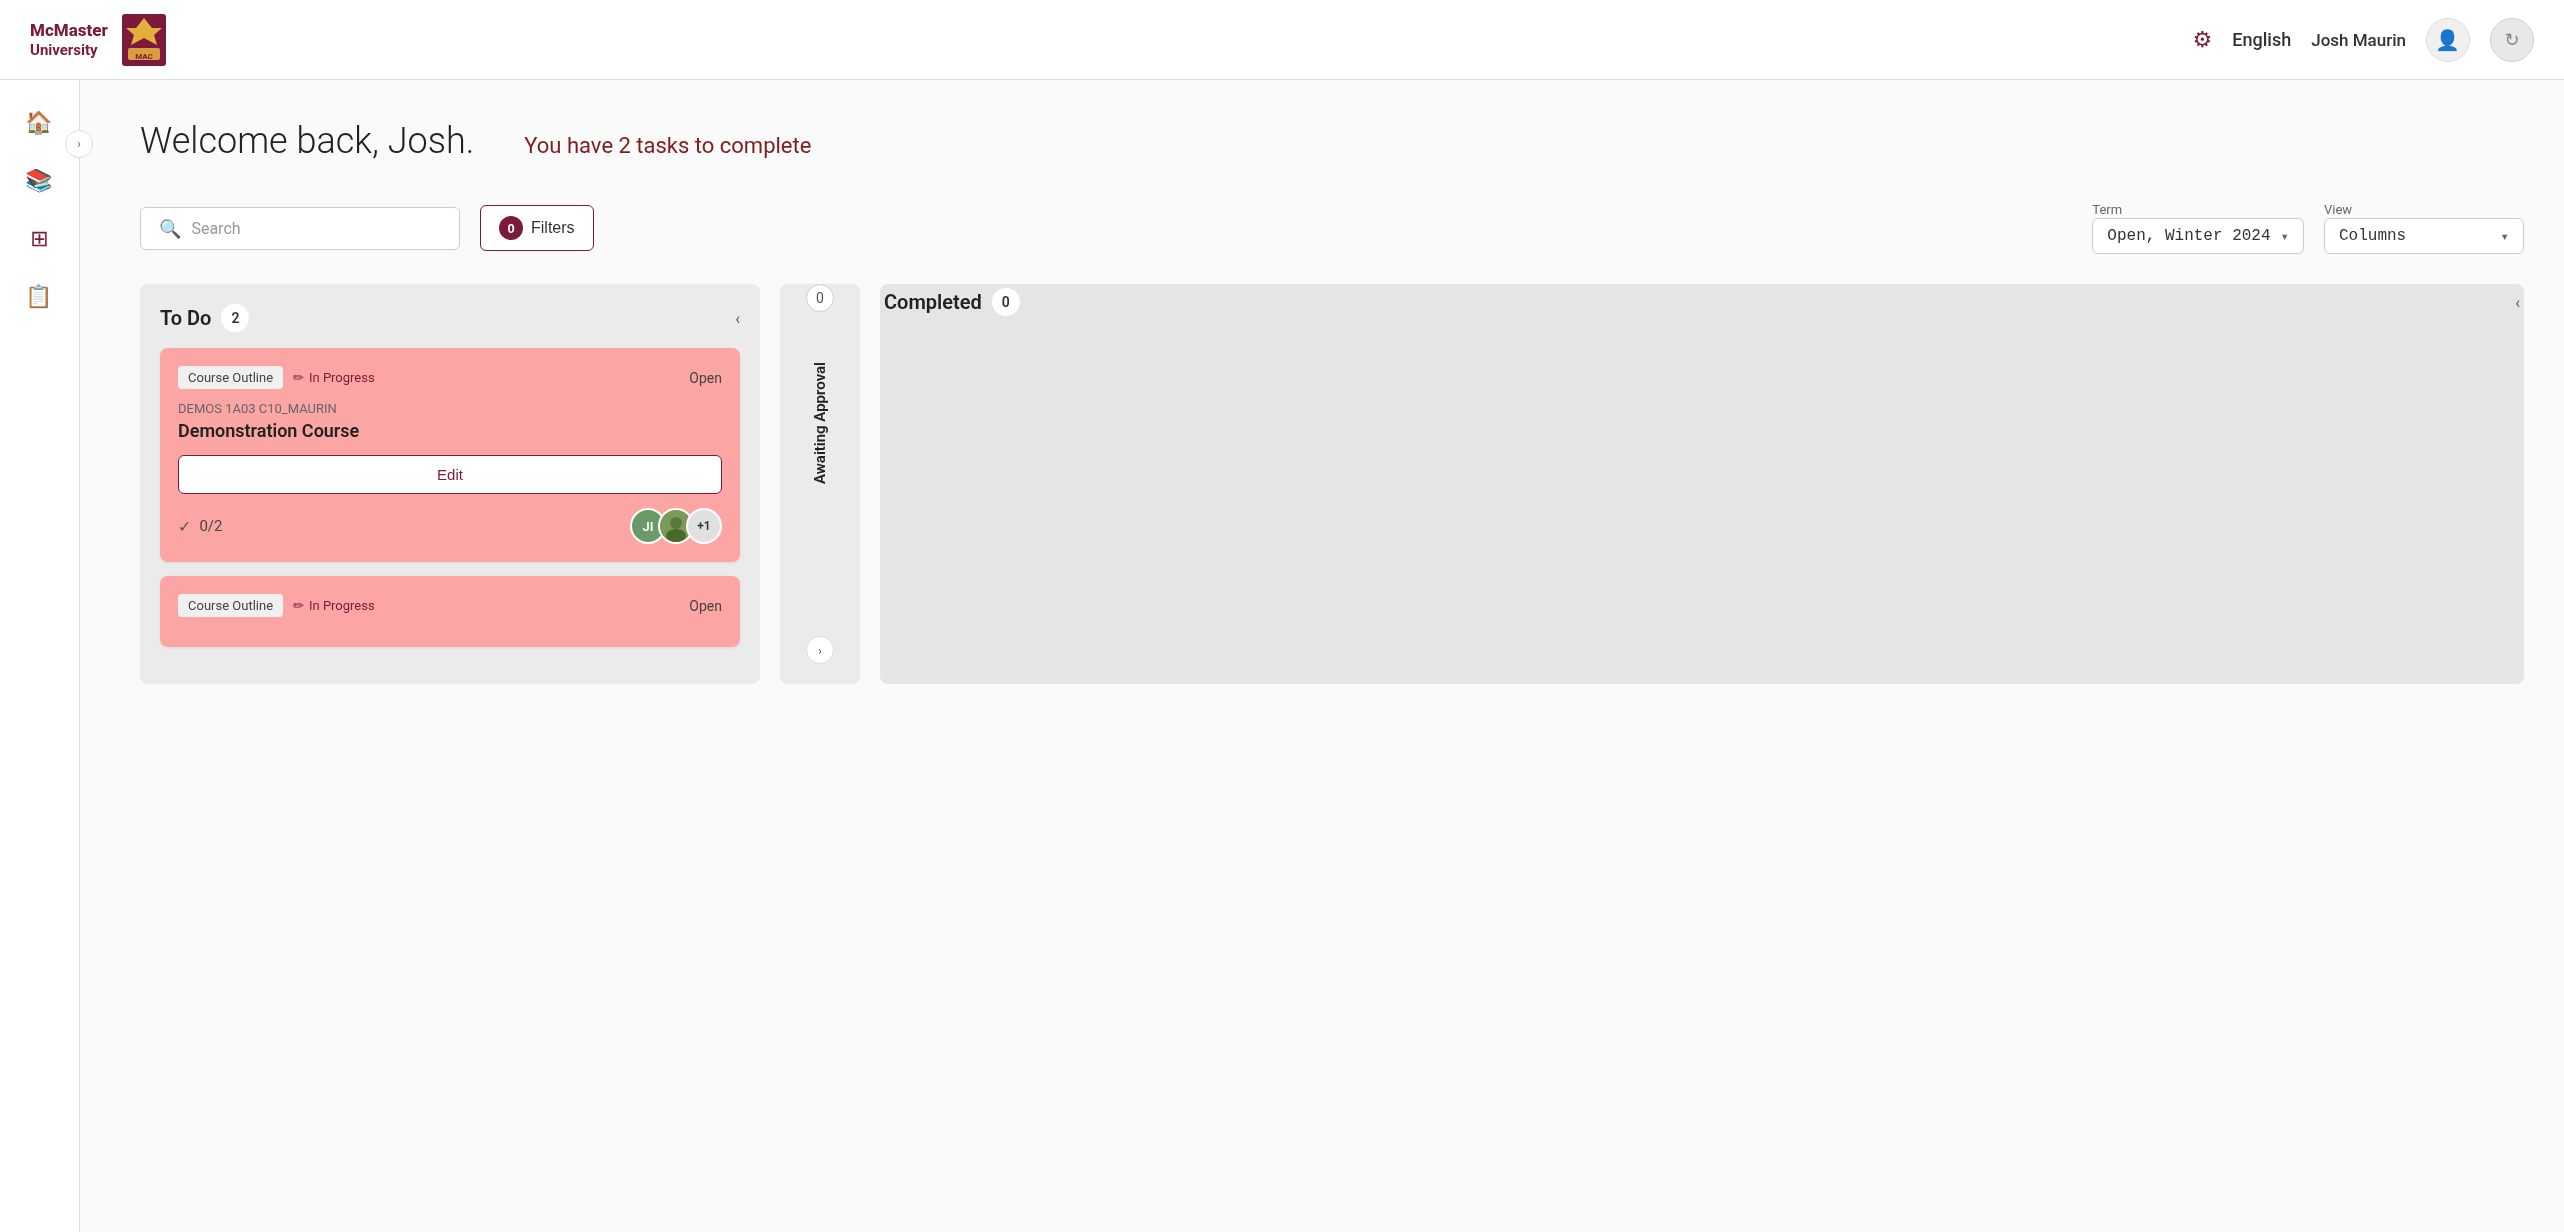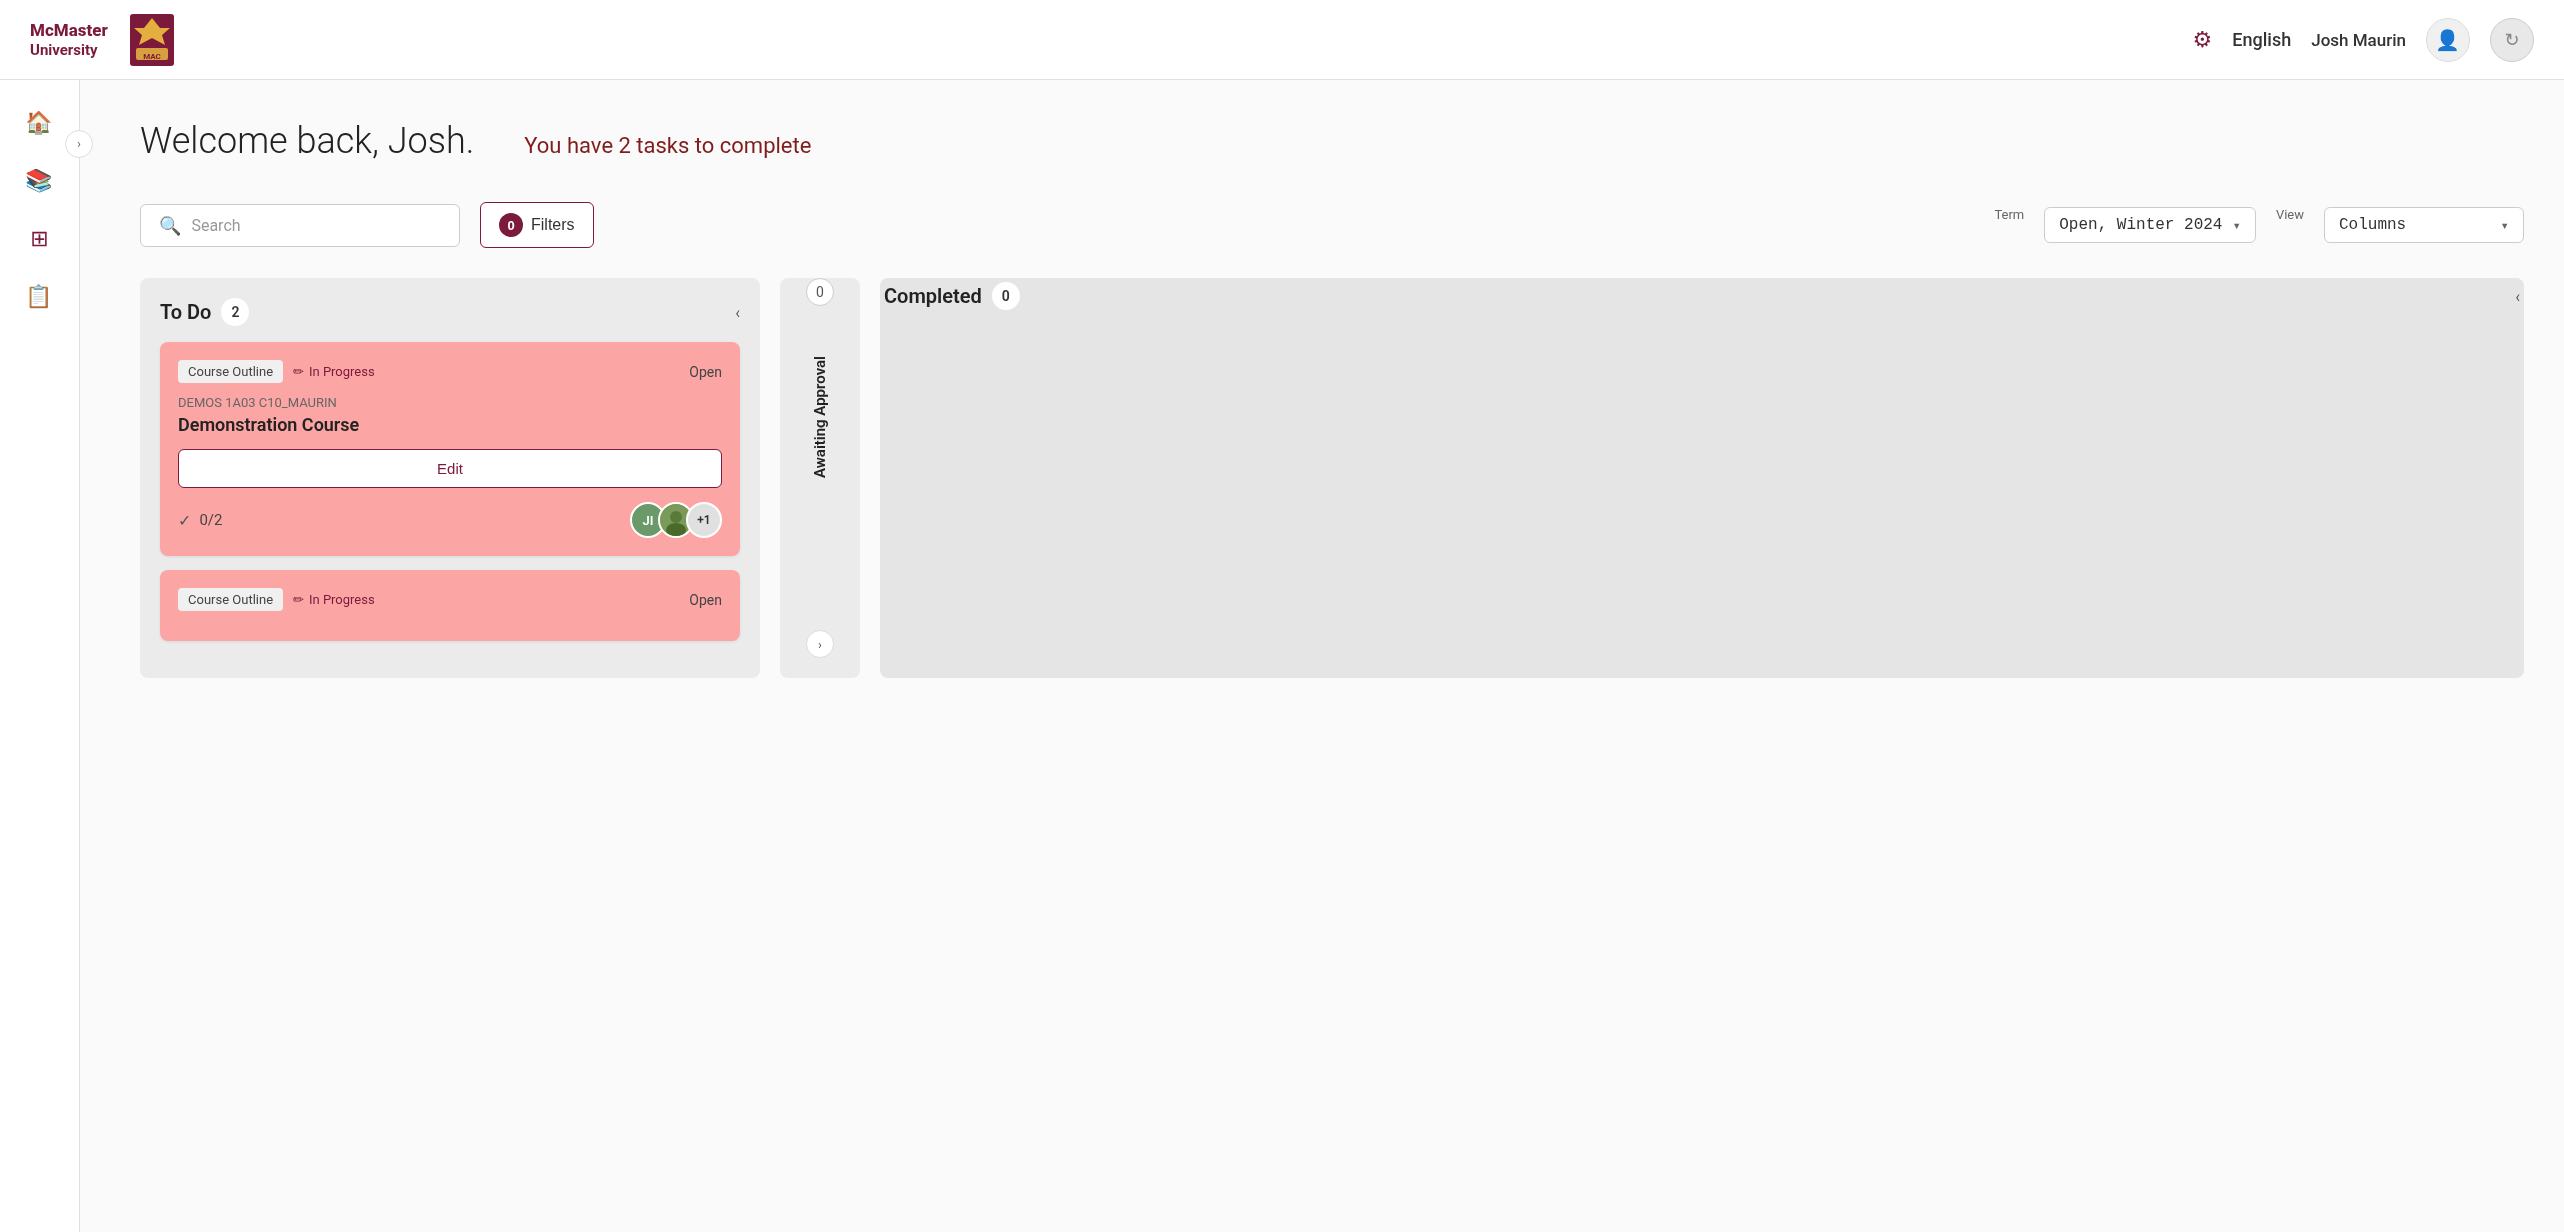--- a/index.html
+++ b/index.html
@@ -14,21 +14,21 @@
       align-items: center;
       justify-content: space-between;
       padding: 0 30px;
       position: fixed;
       top: 0; left: 0; right: 0;
       z-index: 100;
     }
     .logo-area {
       display: flex;
       align-items: center;
-      gap: 18px;
+      gap: 10px;
     }
     .logo-crest {
       width: 52px;
       height: 60px;
     }
     .header-right {
       display: flex;
       align-items: center;
       gap: 20px;
     }
@@ -194,21 +194,22 @@
       height: 24px;
       display: flex;
       align-items: center;
       justify-content: center;
       font-size: 13px;
       font-weight: 600;
     }
     .spacer { flex: 1; }
     .term-filter, .view-filter {
       display: flex;
-      gap: 20px;
+      flex-direction: column;
+      gap: 1px;
     }
     .filter-label {
       font-size: 13px;
       color: #666;
     }
     .filter-select {
       display: flex;
       align-items: center;
       gap: 10px;
       background: #fff;

